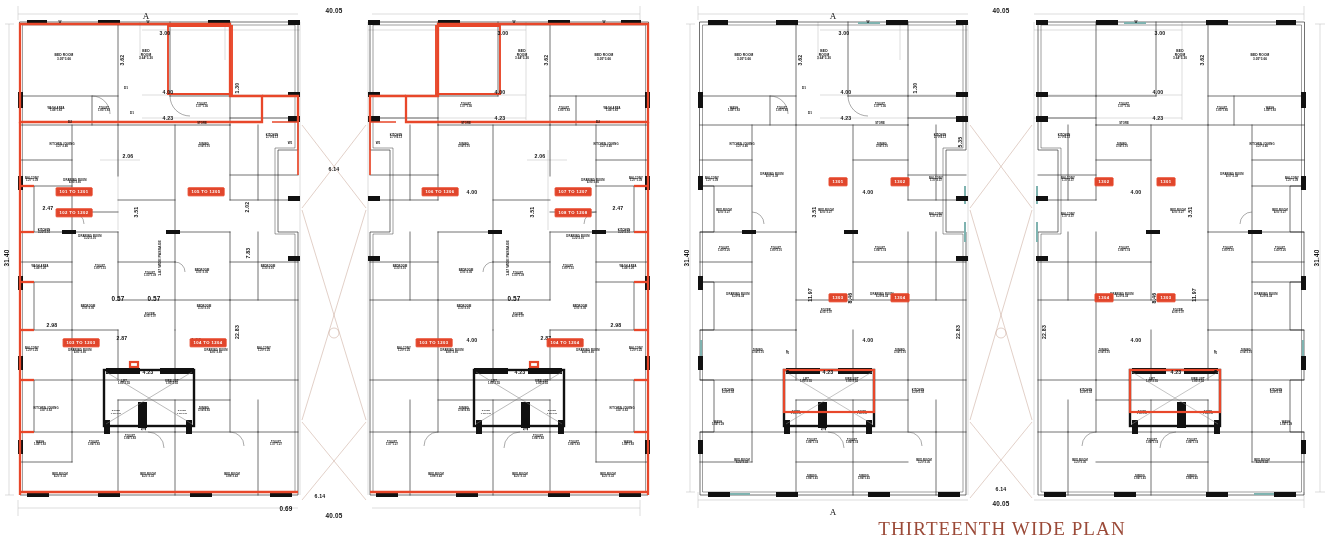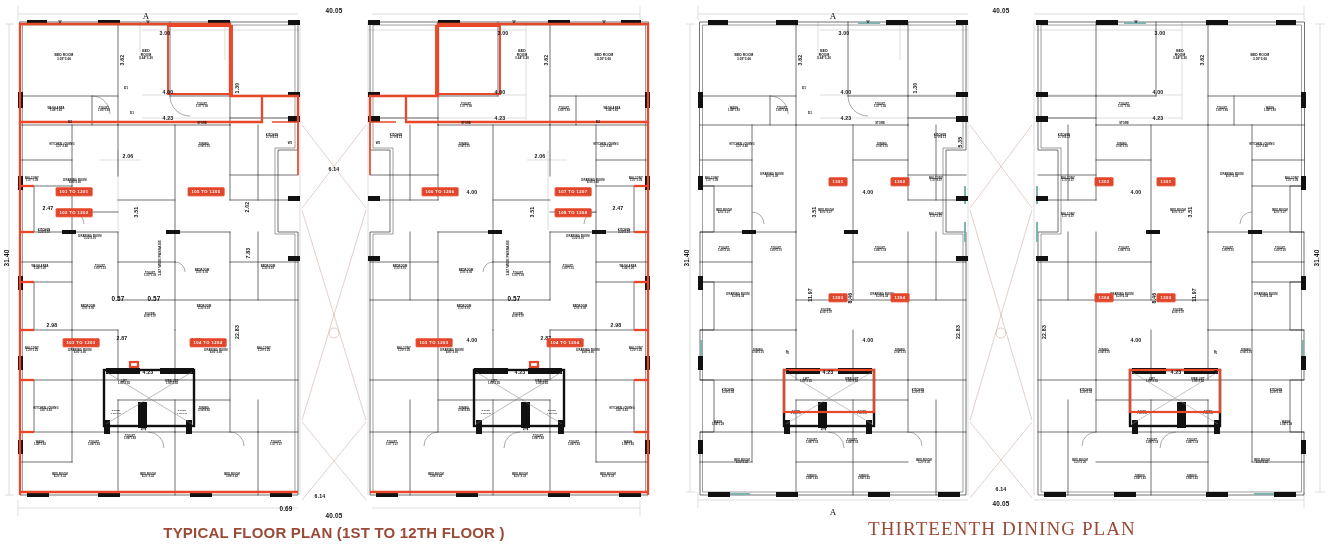--- a/index.html
+++ b/index.html
@@ -473,21 +473,20 @@
     <div class="tag" style="left:132px;top:113px;">D1</div>
     <div class="tag" style="left:60px;top:22px;">W</div>
     <div class="tag" style="left:148px;top:22px;">W</div>
     <div class="tag" style="left:514px;top:22px;">W</div>
     <div class="tag" style="left:604px;top:22px;">W</div>
     <div class="tag" style="left:290px;top:143px;">W1</div>
     <div class="tag" style="left:378px;top:143px;">W1</div>
     <div class="tag" style="left:70px;top:122px;">D2</div>
     <div class="tag" style="left:598px;top:122px;">D2</div>
 
-    <div class="title" id="title-left">TYPICAL FLOOR PLAN (1ST TO 12TH FLOOR )</div>
   </div>
 
   <div class="plan" id="plan-right">
     <div class="svgwrap">
     <svg viewBox="0 0 668 551" preserveAspectRatio="none">
       <g stroke="#b9b9b9" stroke-width="0.5" fill="none">
         <line x1="30" y1="6" x2="30" y2="20"></line>
         <line x1="636" y1="6" x2="636" y2="20"></line>
         <line x1="30" y1="14" x2="300" y2="14"></line>
         <line x1="366" y1="14" x2="636" y2="14"></line>
@@ -845,16 +844,16 @@
     <div class="tag rot" style="left:120px;top:372px;">DN</div>
     <div class="tag rot" style="left:548px;top:352px;">UP</div>
     <div class="tag rot" style="left:548px;top:372px;">DN</div>
     <div class="tag" style="left:136px;top:88px;">D1</div>
     <div class="tag" style="left:142px;top:113px;">D1</div>
     <div class="tag" style="left:118px;top:22px;">W</div>
     <div class="tag" style="left:200px;top:22px;">W</div>
     <div class="tag" style="left:468px;top:22px;">W</div>
     <div class="tag" style="left:550px;top:22px;">W</div>
 
-    <div class="title" id="title-right">THIRTEENTH DINING PLAN</div>
+    <div class="title" id="title-right">THIRTEENTH WIDE PLAN</div>
   </div>
 
 </div>
 
 </body></html>

